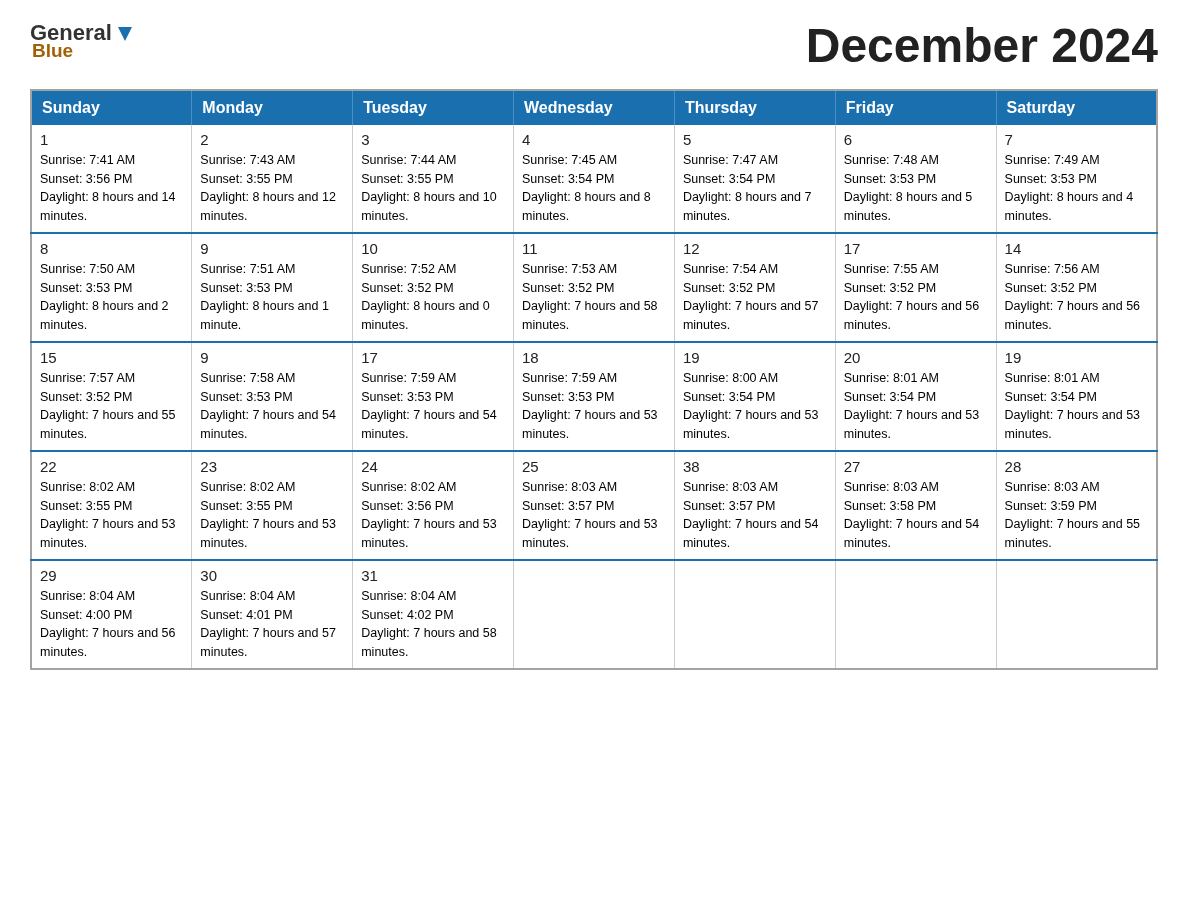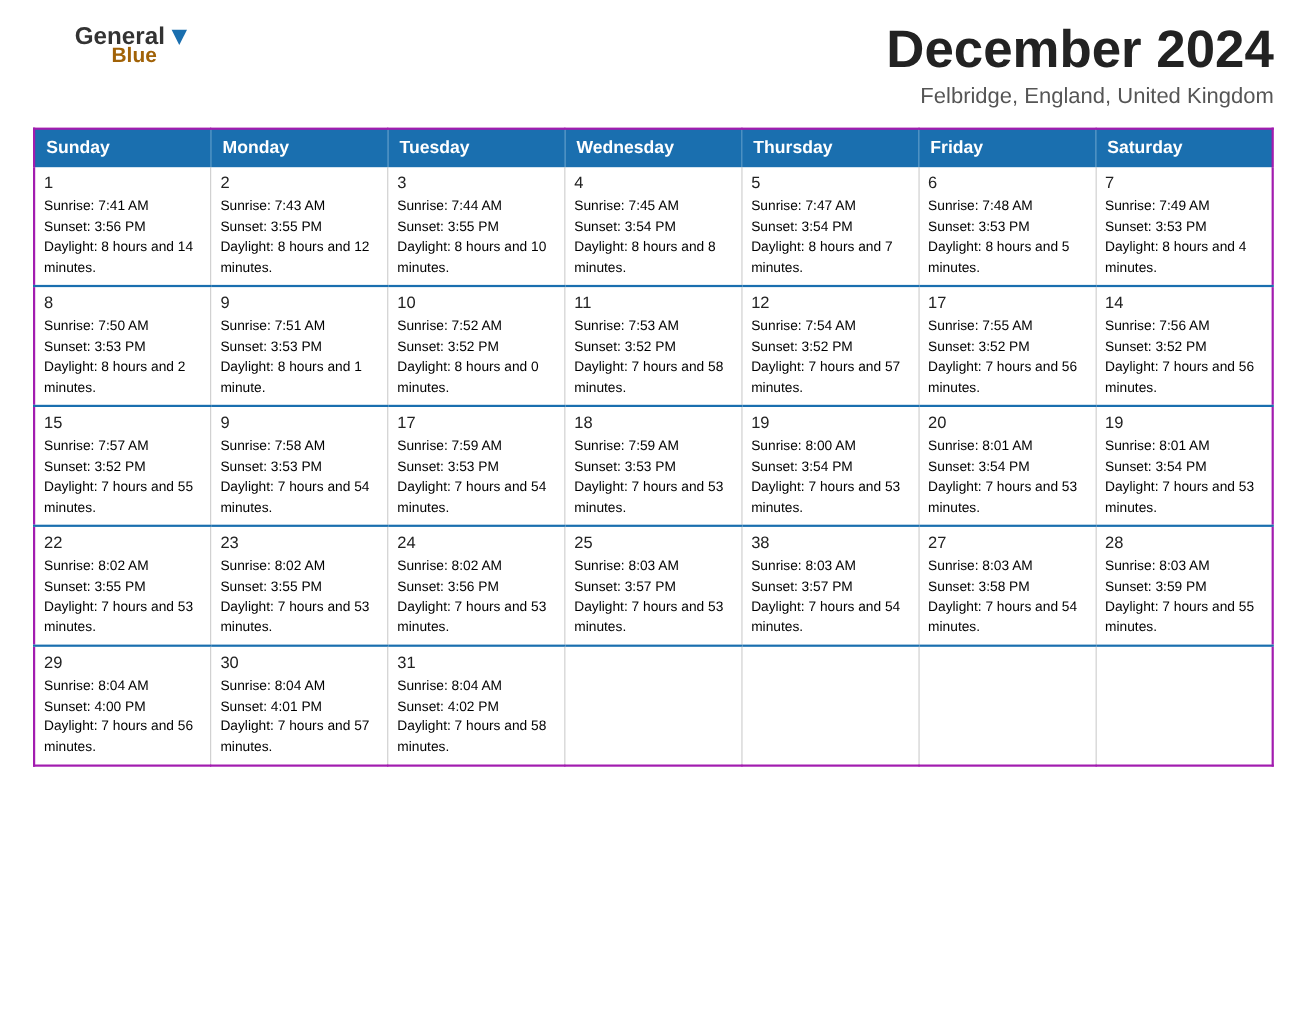--- a/index.html
+++ b/index.html
@@ -41,21 +41,21 @@
       line-height: 1.1;
     }
     .location {
       font-size: 20px;
       color: #555;
       margin-top: 4px;
     }
     .calendar-table {
       width: 100%;
       border-collapse: collapse;
-      border: 2px solid #a21caf;
+      border: 2px solid #a3a3a3;
     }
     .calendar-table th {
       background-color: #1a6faf;
       color: #fff;
       font-size: 16px;
       font-weight: bold;
       padding: 8px 10px;
       text-align: left;
       border-right: 1px solid #4a90c4;
     }
@@ -92,33 +92,32 @@
     }
     .empty-cell {
       background: #fff;
     }
   </style>
 </head>
 <body>
 
 <div class="header">
   <div class="logo">
-    <div style="display:flex; flex-direction:column; align-items:center;margin-left:38px;">
+    <div style="display:flex; flex-direction:column; align-items:flex-start;">
       <div style="display:flex; align-items:center;">
         <span class="logo-text-general">General</span>
         <svg width="22" height="22" viewBox="0 0 22 22" style="margin-left:2px; margin-top:2px;">
           <polygon points="4,4 18,4 11,18" fill="#1a6faf"></polygon>
         </svg>
       </div>
       <span class="logo-text-blue" style="margin-top:-6px; margin-left:2px;">Blue</span>
     </div>
   </div>
   <div class="title-section">
     <div class="month-title">December 2024</div>
-    <div class="location">Felbridge, England, United Kingdom</div>
   </div>
 </div>
 
 <table class="calendar-table">
   <thead>
     <tr>
       <th>Sunday</th>
       <th>Monday</th>
       <th>Tuesday</th>
       <th>Wednesday</th>

